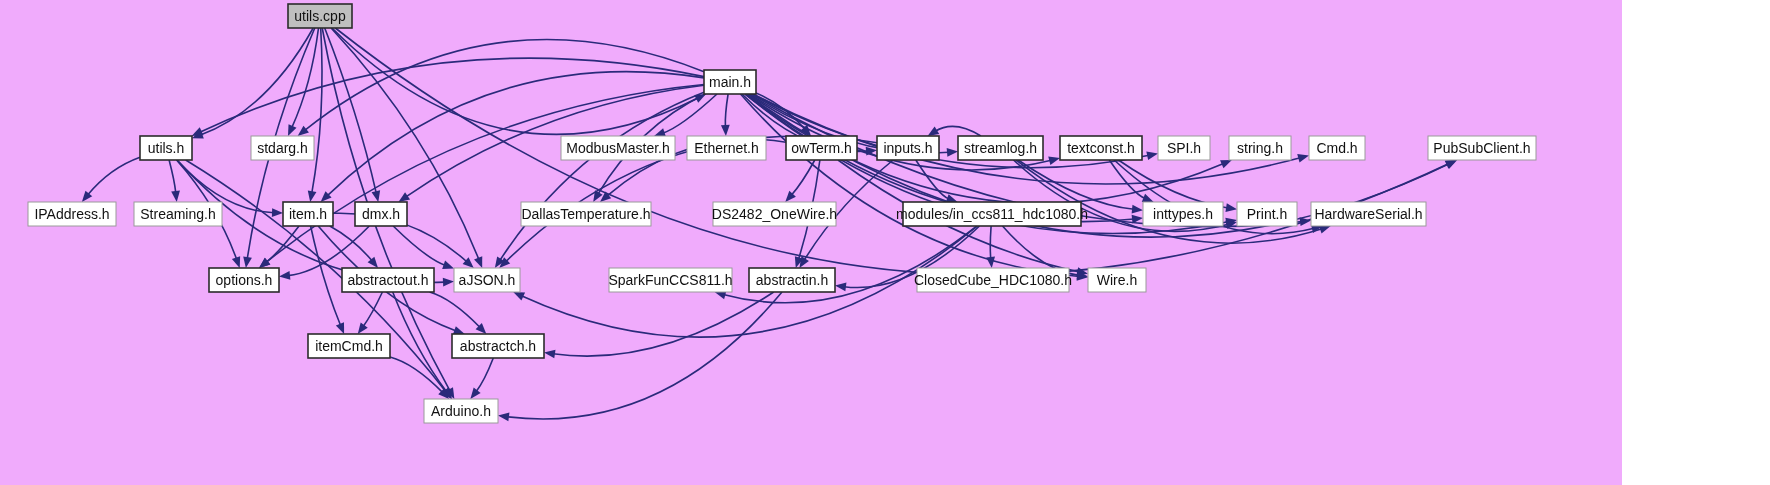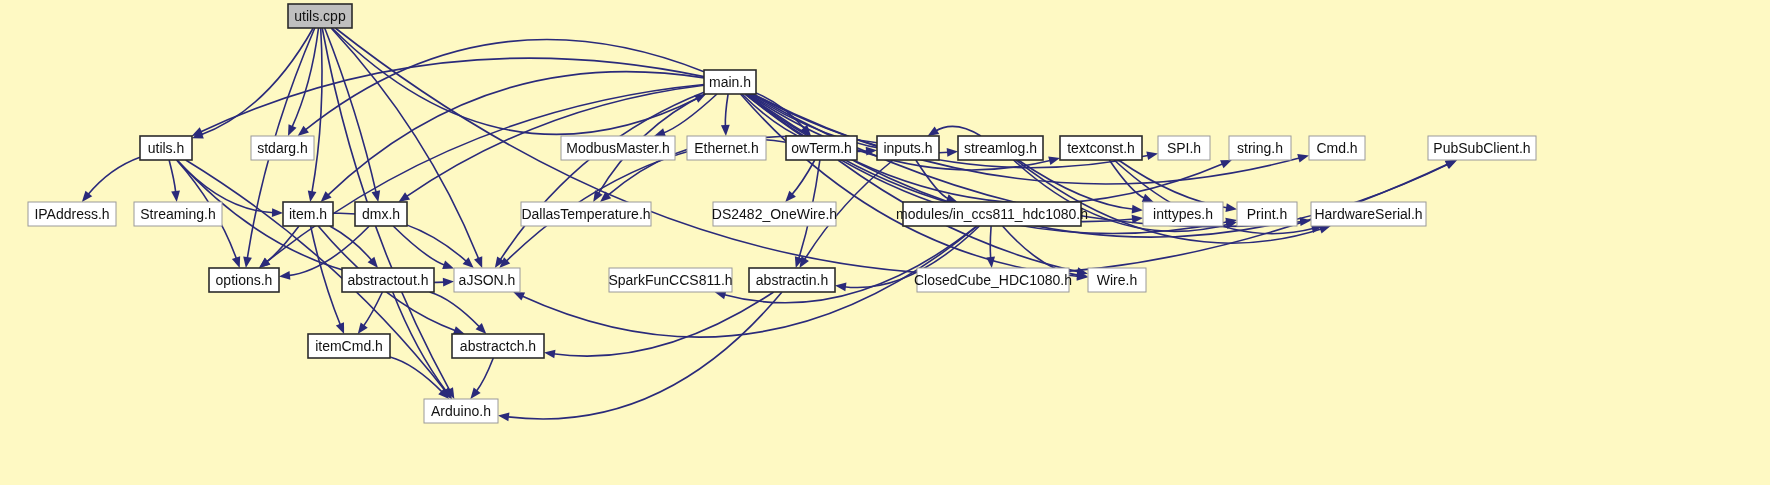--- a/index.html
+++ b/index.html
@@ -2,23 +2,23 @@
 <html><head>
 <meta charset="utf-8">
 <style>
   html, body {
     margin: 0;
     padding: 0;
     background: #ffffff;
   }
   #graph-root {
     position: relative;
-    width: 1770px;
+    width: 1622px;
     height: 485px;
-    background: #fef9c3;
+    background: #f0abfc;
     font-family: "Liberation Sans", sans-serif;
     text-align: right;
   }
   svg.graph-canvas {
     position: absolute;
     left: 0;
     top: 0;
     width: 1770px;
     height: 485px;
   }

